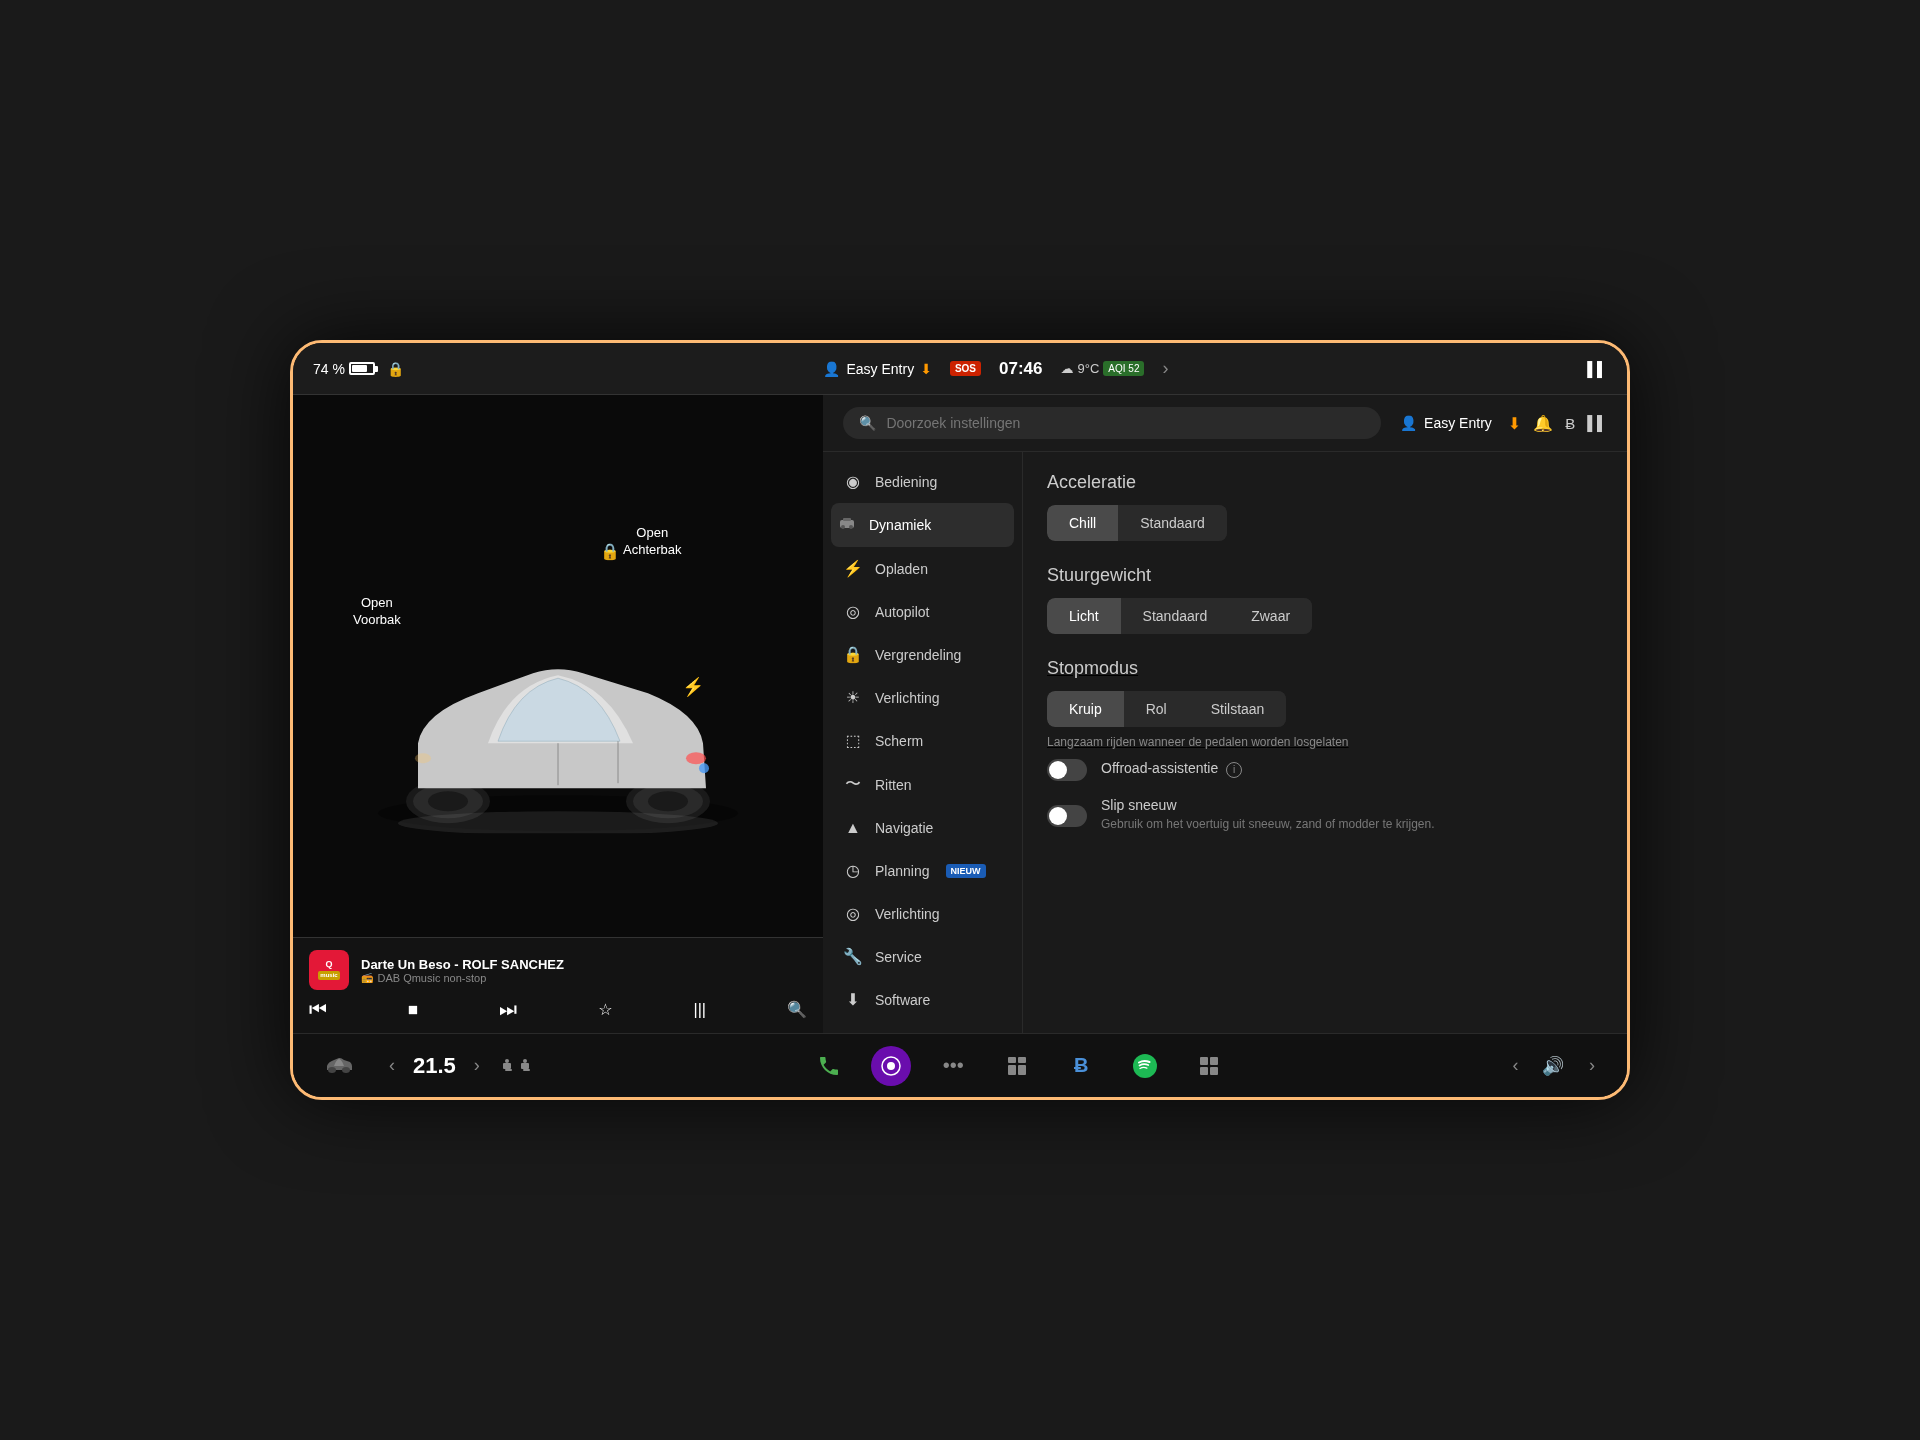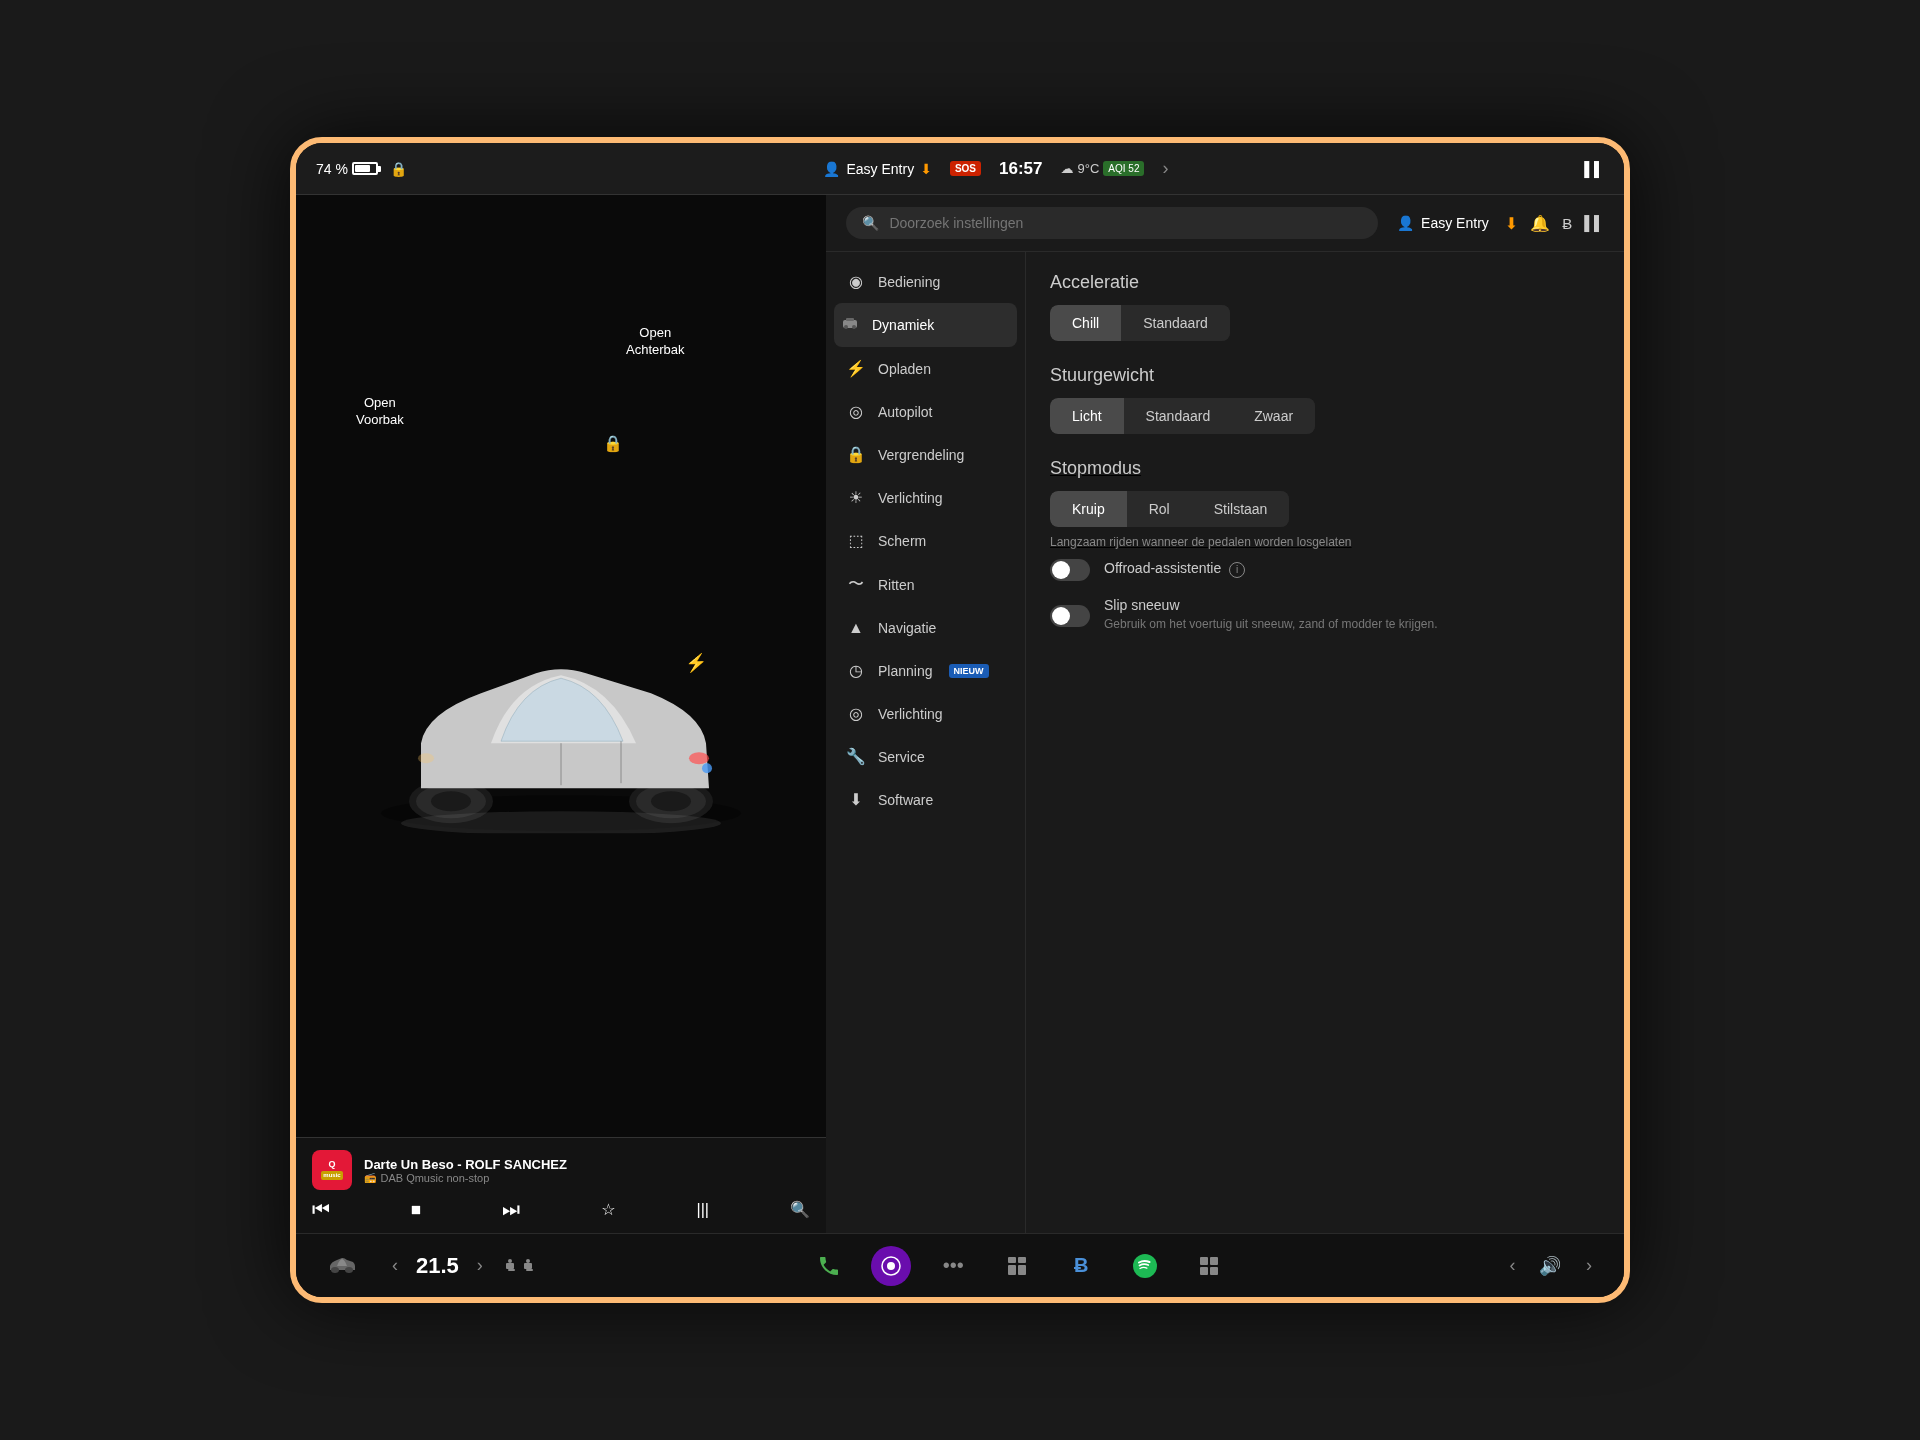--- a/index.html
+++ b/index.html
@@ -9,24 +9,24 @@
       background: #1a1a1a;
       display: flex;
       align-items: center;
       justify-content: center;
       font-family: -apple-system, 'Helvetica Neue', Arial, sans-serif;
       overflow: hidden;
     }
 
     .screen-frame {
       width: 1340px;
-      height: 1166px;
+      height: 760px;
       background: #111;
       border-radius: 32px;
-      border: 6px solid #fdba74;
+      border: 3px solid #fdba74;
       overflow: hidden;
       position: relative;
       box-shadow: 0 0 80px rgba(0,0,0,0.8);
     }
 
     
     .status-bar {
       width: 100%;
       height: 52px;
       background: #1c1c1c;
@@ -544,21 +544,21 @@
       <span style="color:#ccc;font-size:14px;">🔒</span>
     </div>
 
     <div class="status-center">
       <span class="easy-entry-label">
         <span style="font-size:14px;">👤</span>
         <span>Easy Entry</span>
         <span style="color:#f90;">⬇</span>
       </span>
       <span class="sos-badge">SOS</span>
-      <span class="time-display">16:57</span>
+      <span class="time-display">07:46</span>
       <span class="weather-info">
         <span>☁</span>
         <span>9°C</span>
         <span class="aqi-badge">AQI 52</span>
       </span>
       <span style="color:#888;font-size:18px;">›</span>
     </div>
 
     <div class="status-right">
       <span style="font-size:14px;">▌▌</span>

